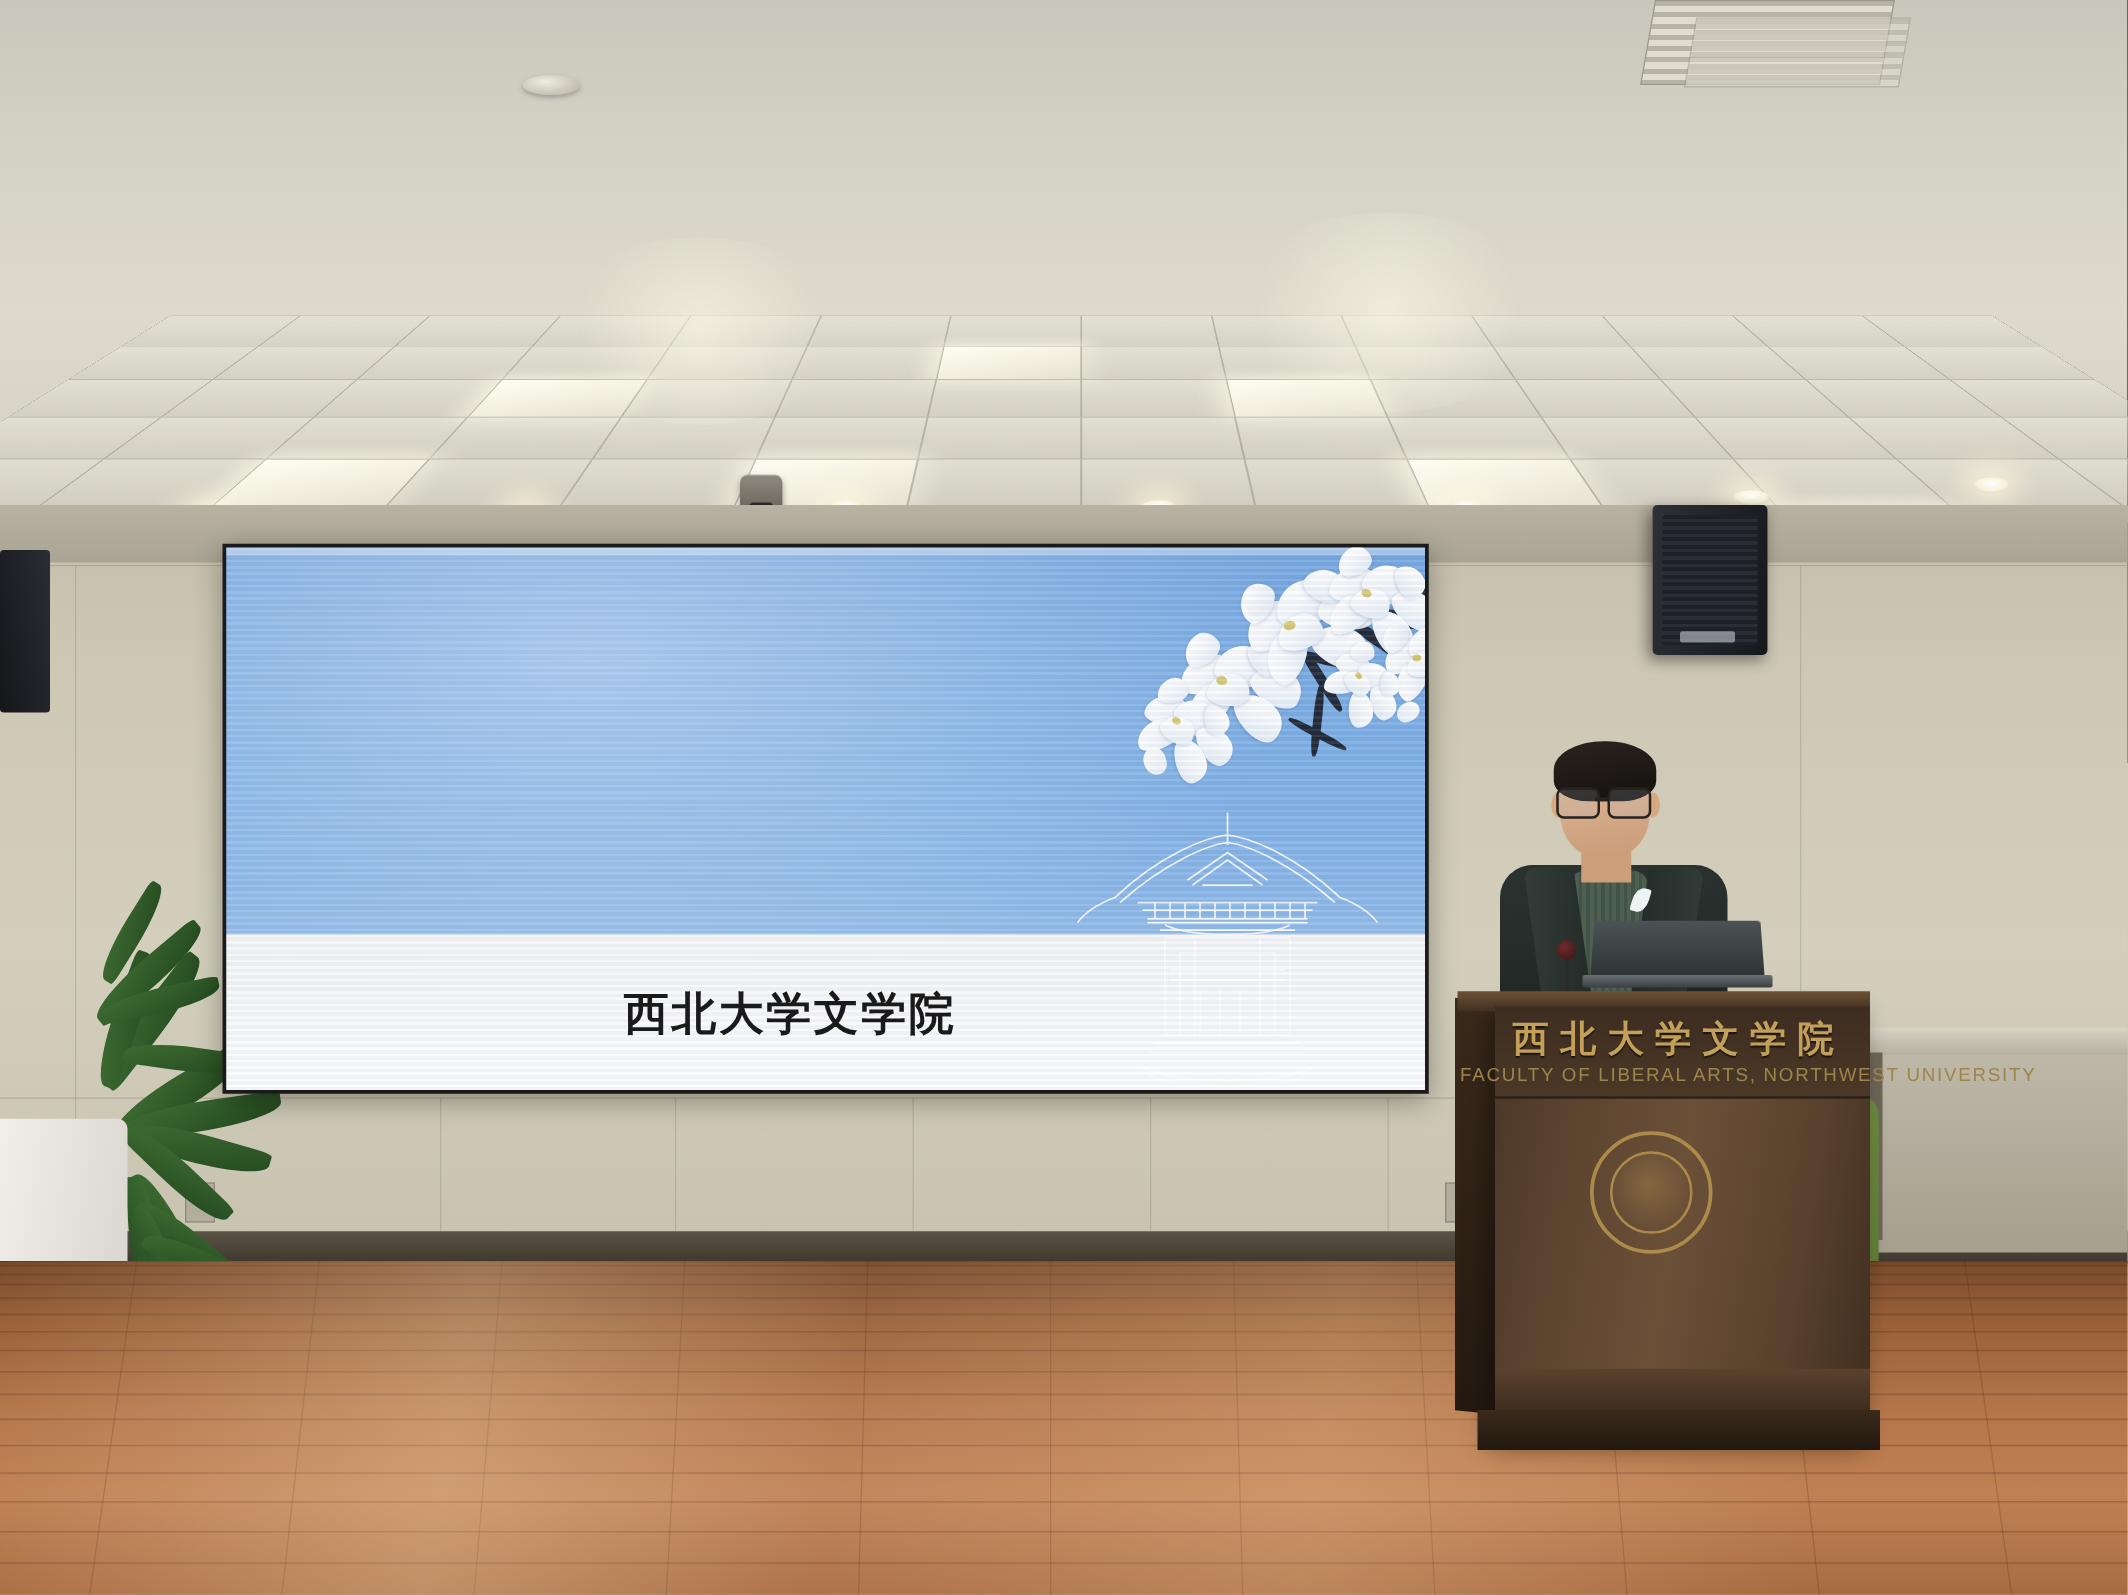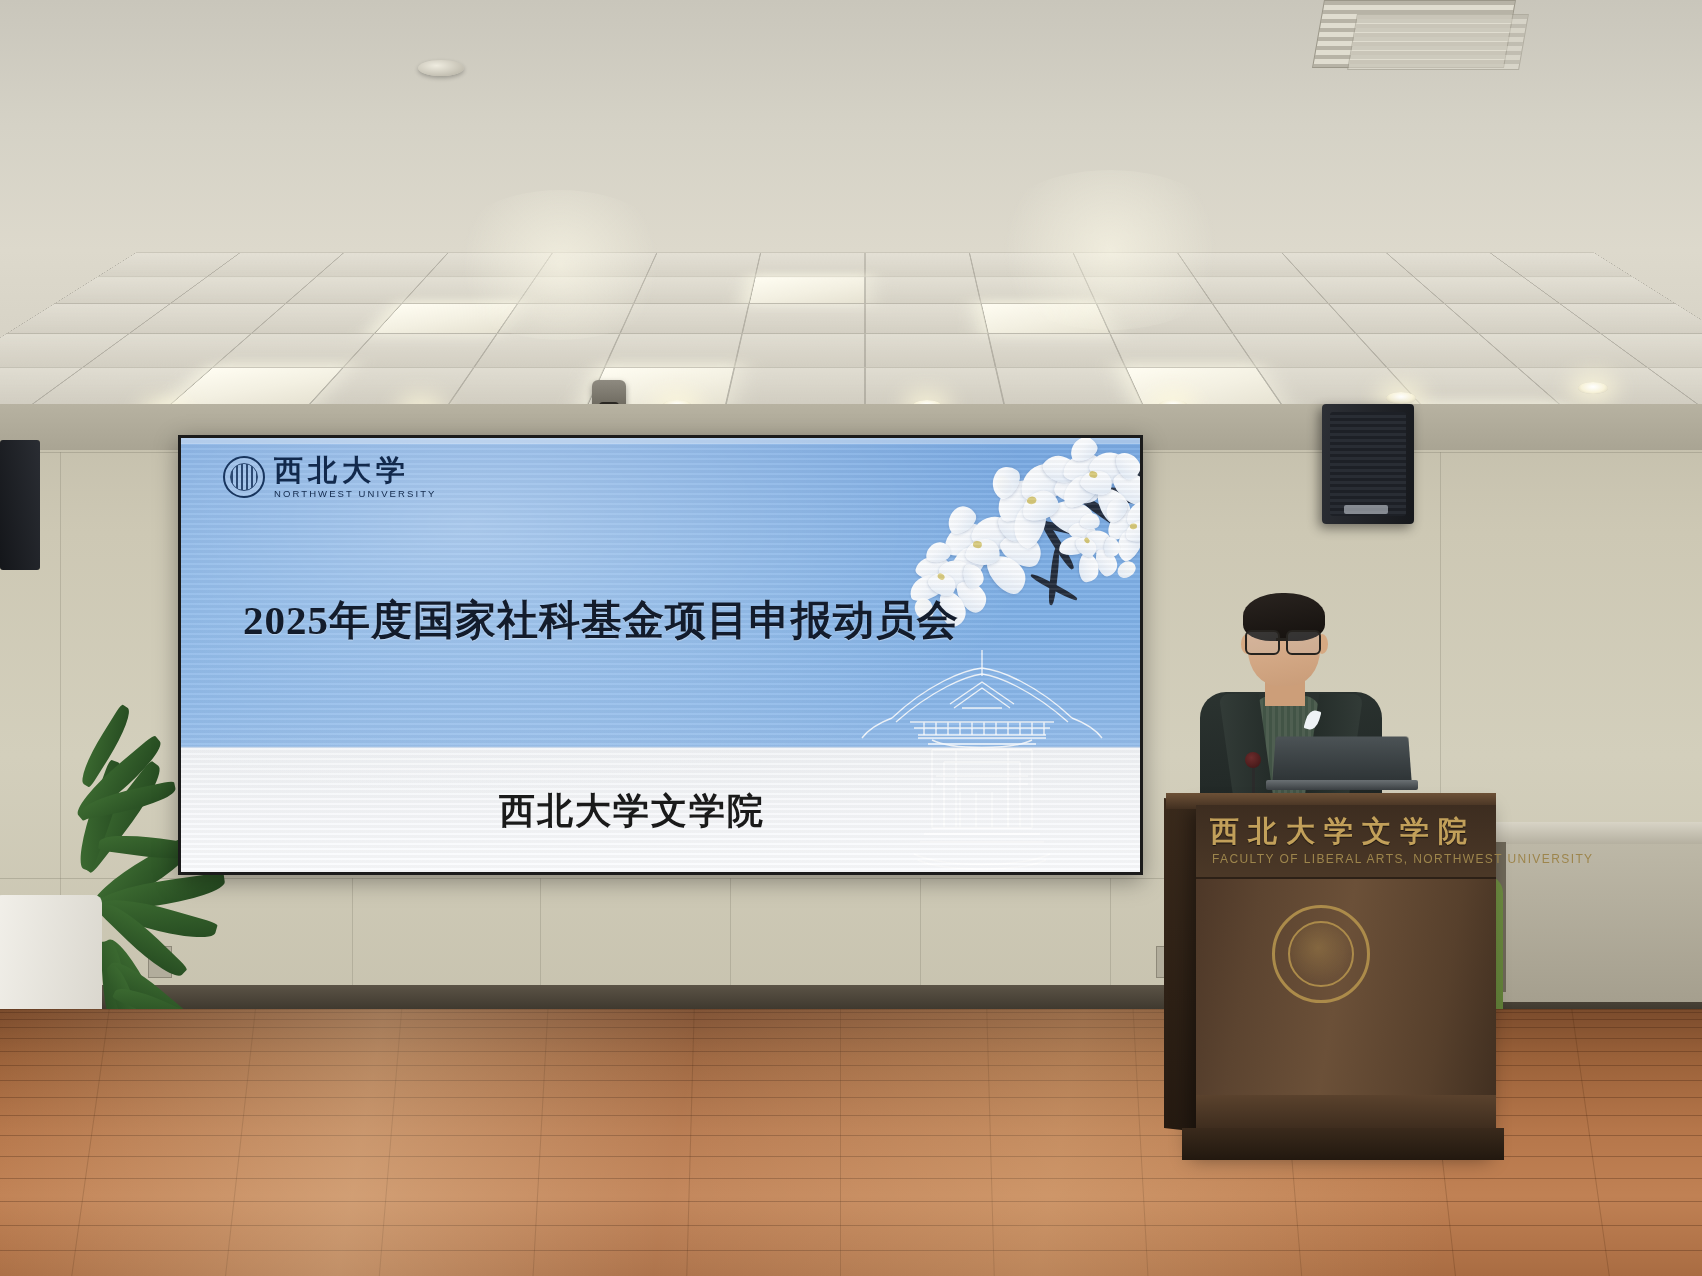--- a/index.html
+++ b/index.html
@@ -94,21 +94,21 @@
     box-shadow:-6px 4px 18px rgba(0,0,0,.4);}
   .podium-top{position:absolute;left:1166px;top:793px;width:330px;height:16px;
     background:linear-gradient(180deg,#6d5137,#412f20);}
   .podium-side{position:absolute;left:1164px;top:800px;width:36px;height:330px;
     background:linear-gradient(180deg,#3a2a1c,#251a11);transform:skewY(6deg);}
   .podium-plate{position:absolute;left:1196px;top:805px;width:300px;height:72px;
     background:linear-gradient(180deg,#3d2d20,#4b3827);border-bottom:2px solid #2c2016;}
   .podium-cn{position:absolute;left:1210px;top:812px;width:280px;font-family:"Liberation Serif",serif;
     font-weight:700;font-size:29px;color:#c2a05a;letter-spacing:9px;
     text-shadow:0 1px 1px rgba(0,0,0,.6);white-space:nowrap;}
-  .podium-en{position:absolute;left:1212px;top:852px;width:286px;font-size:12px;color:#9d854c;
+  .podium-en{position:absolute;left:1168px;top:852px;width:286px;font-size:15px;color:#9d854c;
     letter-spacing:1.4px;white-space:nowrap;}
   .podium-emblem{position:absolute;left:1272px;top:905px;width:92px;height:92px;border-radius:50%;
     border:3px solid #b08f4c;opacity:.95;display:flex;align-items:center;justify-content:center;}
   .podium-emblem-in{width:62px;height:62px;border-radius:50%;border:2px solid #b08f4c;
     background:radial-gradient(circle at 45% 40%,rgba(190,155,85,.35),transparent 70%);}
   .podium-base{position:absolute;left:1182px;top:1128px;width:322px;height:32px;
     background:linear-gradient(180deg,#3a2a1c,#22180f);}
   .podium-base2{position:absolute;left:1196px;top:1095px;width:300px;height:36px;
     background:linear-gradient(180deg,#5a422d,#3c2b1d);}
 
@@ -488,31 +488,21 @@
           <path d="M118 72 L150 50 L182 72"></path>
           <path d="M122 76 L150 56 L178 76"></path>
           <path d="M130 76 L170 76"></path>
         </g>
       </svg>
 
       <div class="screen-scan"></div>
       <div class="screen-glow"></div>
       <div class="screen-bandshadow"></div>
 
-      <div class="logo-wrap">
-        <div class="logo-seal">
-          <div class="logo-seal-in"></div>
-        </div>
-        <div class="logo-text">
-          <div class="logo-cn">西北大学</div>
-          <div class="logo-en">NORTHWEST UNIVERSITY</div>
-        </div>
-      </div>
-
-      <div class="slide-title">2025年度国家社科基金项目申报动员会</div>
+
 
       <div class="slide-sub">
         <div>西北大学文学院</div>
       </div>
 
     </div>
   </div>
 
   <div class="spk-body"></div>
   <div class="spk-shirt"></div>

